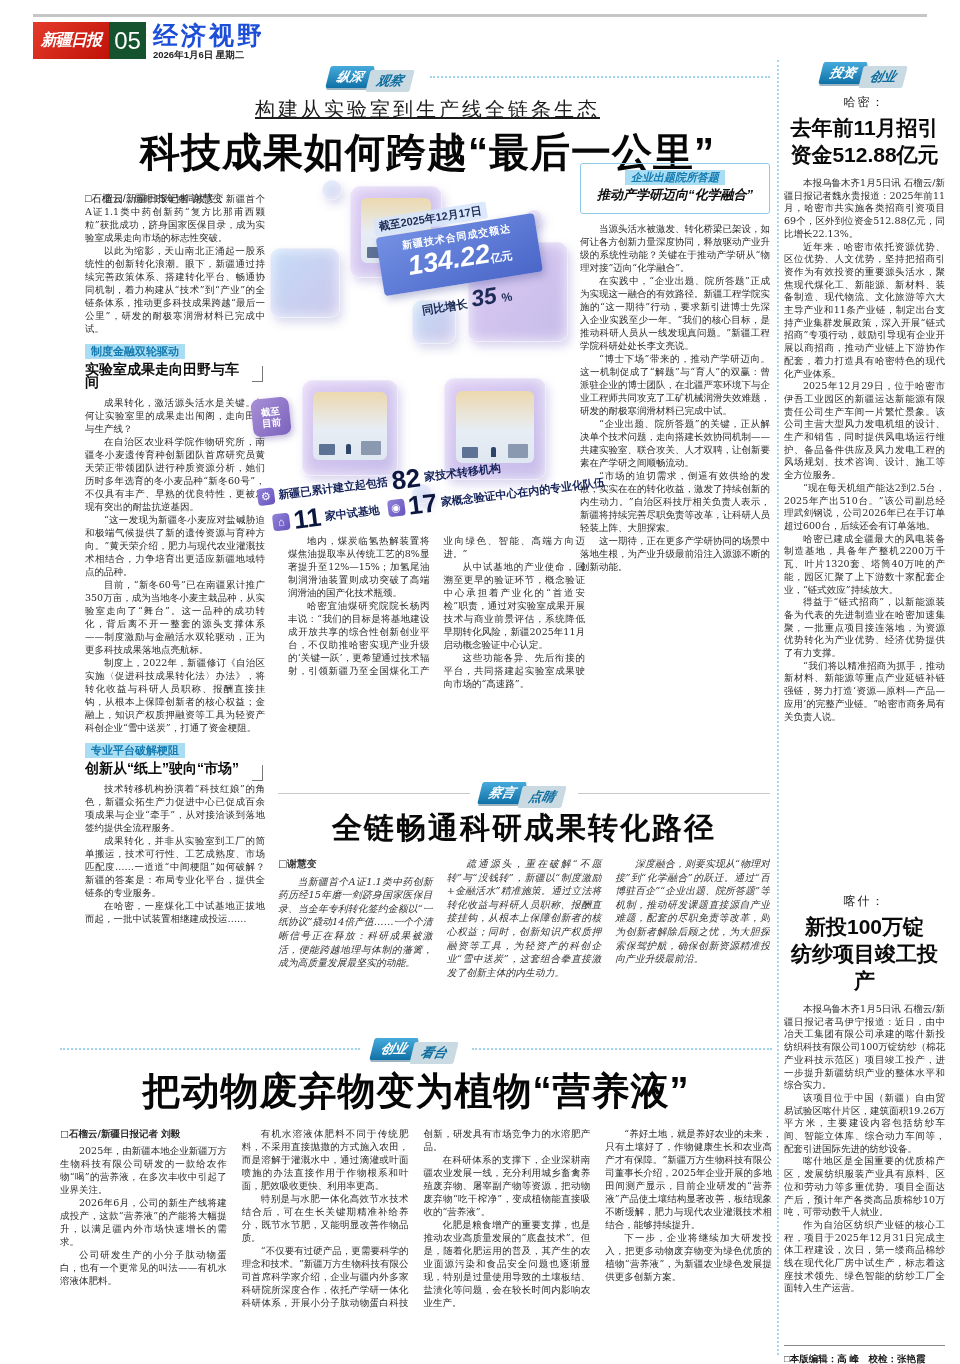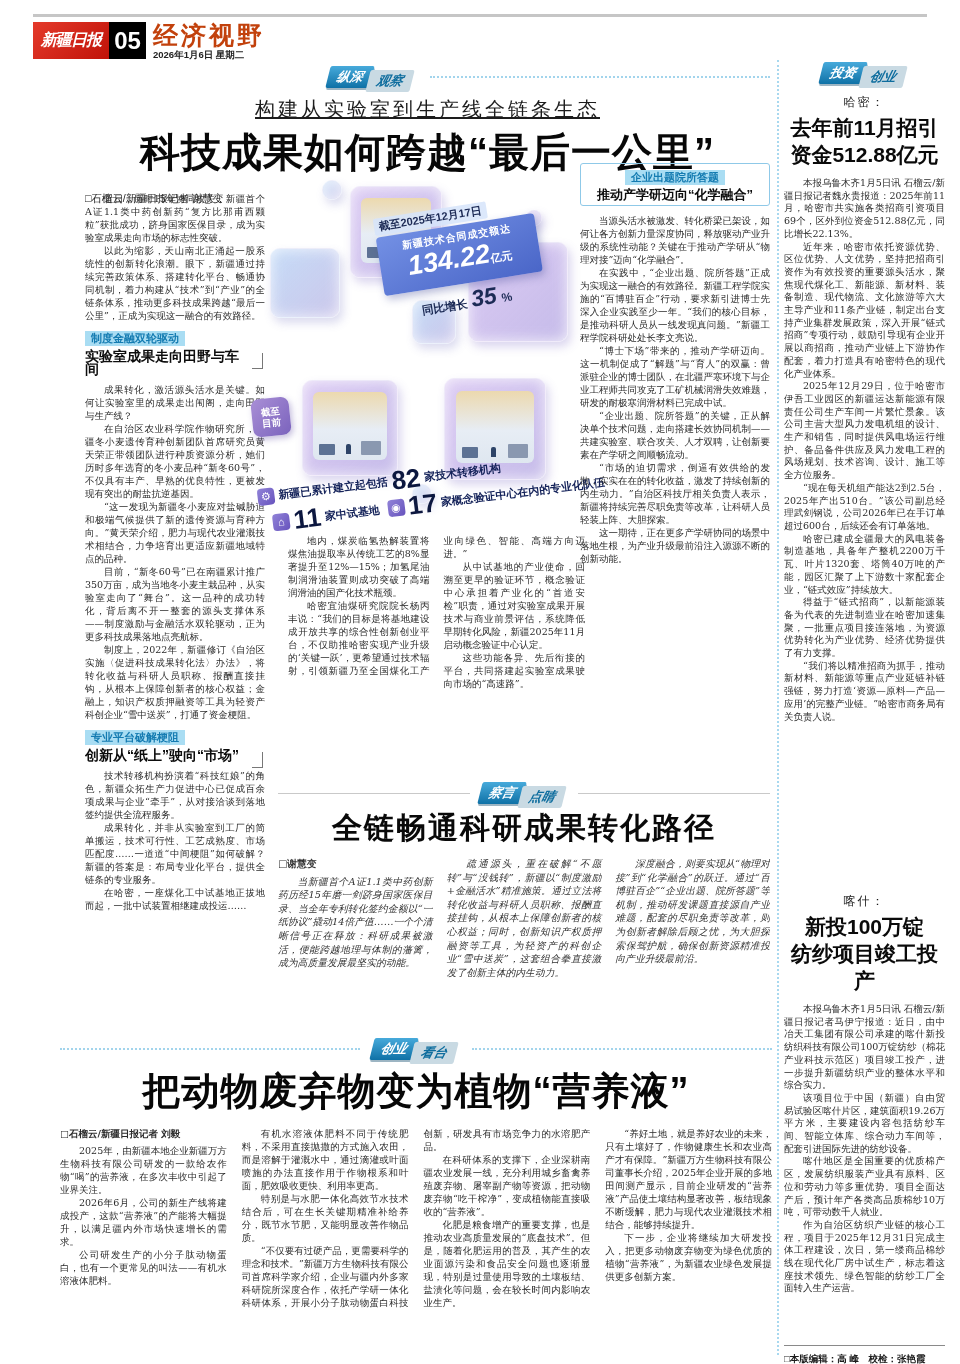--- a/index.html
+++ b/index.html
@@ -4,23 +4,23 @@
 <style>
   * { margin:0; padding:0; box-sizing:border-box; }
   html,body { background:#e9e9e9; }
   body { font-family:"Liberation Sans","DejaVu Sans",sans-serif; }
   .page { position:relative; width:960px; height:1364px; background:#fff; margin:0 auto; overflow:hidden; color:#222; }
 
   
   .top-rule { position:absolute; left:33px; top:14px; width:894px; height:3px; background:#c6c6c6; }
   .masthead { position:absolute; left:33px; top:22px; display:flex; align-items:flex-start; }
   .logo { width:76px; height:37px; background:linear-gradient(135deg,#e43a2b,#c01208); color:#fff; display:flex; align-items:center; justify-content:center; font-weight:bold; font-style:italic; font-size:16px; letter-spacing:-1px; font-family:"DejaVu Serif",serif; }
-  .pagenum { width:37px; height:37px; background:#000000; color:#fff; display:flex; align-items:center; justify-content:center; font-size:24px; font-weight:bold; }
+  .pagenum { width:37px; height:37px; background:#14532d; color:#fff; display:flex; align-items:center; justify-content:center; font-size:24px; font-weight:normal; }
   .mh-right { margin-left:7px; }
-  .mh-section { font-size:25px; font-weight:bold; color:#c2410c; letter-spacing:3px; line-height:26px; }
+  .mh-section { font-size:25px; font-weight:bold; color:#1d4ed8; letter-spacing:3px; line-height:26px; }
   .mh-date { font-size:9.5px; font-weight:bold; color:#222; margin-top:1px; }
 
   
   .badge { display:inline-flex; align-items:flex-start; font-weight:bold; font-style:italic; white-space:nowrap; }
   .badge .p1 { background:linear-gradient(180deg,#47aadb,#0f71a6); color:#fff; padding:2px 9px; transform:skewX(-14deg); border-radius:2px; font-size:13px; box-shadow:1px 2px 0 rgba(10,70,105,.4); }
   .badge .p2 { background:#c9dae3; color:#0e6d9e; padding:2px 9px; transform:skewX(-14deg) translate(-3px,4px); border-radius:2px; font-size:13px; }
 
   
   .main-header { position:absolute; left:85px; top:66px; width:685px; text-align:center; }
   .tag-row { display:flex; align-items:center; }
@@ -35,21 +35,21 @@
   p.para { text-indent:2em; text-align:justify; }
   .col1 { position:absolute; left:85px; top:192px; width:180px; height:848px; overflow:hidden; font-size:9.5px; line-height:13px; color:#2b2b2b; }
   .sec-head { margin:9px 0 7px; }
   .sec-eyebrow { display:inline-block; background:#a9ddf3; color:#147bb1; font-weight:bold; font-size:11px; padding:1px 6px; }
   .sec-title { position:relative; font-size:14px; font-weight:bold; color:#0d0d0d; margin-top:4px; padding-right:16px; font-family:"Liberation Sans",sans-serif; }
   .sec-title::after { content:""; position:absolute; right:2px; top:3px; width:10px; height:15px; border-right:1.5px solid #777; border-bottom:1.5px solid #777; }
 
   .mid-cols { position:absolute; left:288px; top:534px; width:297px; height:246px; overflow:hidden; column-count:2; column-gap:14px; font-size:9.5px; line-height:13px; color:#2b2b2b; }
 
   .col4 { position:absolute; left:580px; top:163px; width:190px; height:618px; overflow:hidden; font-size:9.5px; line-height:13px; color:#2b2b2b; }
-  .col4-box { border:1px solid #8fc9e8; border-radius:3px; padding:6px 4px 4px; text-align:center; margin-bottom:8px; }
+  .col4-box { border:1px solid #8fc9e8; border-radius:3px; padding:6px 4px 12px; text-align:center; margin-bottom:8px;font-style:italic; }
   .col4-box .sec-title { padding-right:0; font-size:13px; margin-top:3px; }
   .col4-box .sec-title::after { display:none; }
 
   
   .info { position:absolute; left:262px; top:180px; width:310px; height:350px; }
   .cube { position:absolute; border-radius:10px; border:1px solid rgba(255,255,255,.65); }
   .cube.blue   { background:linear-gradient(135deg,rgba(150,190,240,.55),rgba(125,115,205,.40)); box-shadow:inset 0 0 14px rgba(255,255,255,.8),3px 5px 10px rgba(90,90,180,.22); }
   .cube.purple { background:linear-gradient(135deg,rgba(196,168,235,.6),rgba(140,120,212,.5)); box-shadow:inset 0 0 14px rgba(255,255,255,.8),3px 5px 10px rgba(110,90,190,.25); }
   .scene { position:absolute; left:11%; right:11%; top:12%; bottom:16%; border-radius:6px; overflow:hidden; background:linear-gradient(180deg,#ecd9ae,#e7edf5 55%,#dfe7f0); }
   .scene .mach1 { position:absolute; bottom:5px; left:6px; width:16px; height:11px; background:#5d7294; border-radius:1px; }
@@ -131,21 +131,21 @@
       <span class="dots"></span>
     </div>
     <div class="kicker">构建从实验室到生产线全链条生态</div>
     <div class="headline">科技成果如何跨越“最后一公里”</div>
     <div class="byline">□石榴云/新疆日报记者 谢慧变</div>
   </div>
 
   <div class="col1 bodytext">
     <div>
         <p class="para">近日，历时15年协同攻关，新疆首个A证1.1类中药创新药“复方比那甫西颗粒”获批成功，跻身国家医保目录，成为实验室成果走向市场的标志性突破。</p>
-        <p class="para">以此为缩影，天山南北正涌起一股系统性的创新转化浪潮。眼下，新疆通过持续完善政策体系、搭建转化平台、畅通协同机制，着力构建从“技术”到“产业”的全链条体系，推动更多科技成果跨越“最后一公里”，正成为实现这一融合的有效路径。</p>
+        <p class="para">以此为缩影，天山南北正涌起一股系统性的创新转化浪潮。眼下，新疆通过持续完善政策体系、搭建转化平台、畅通协同机制，着力构建从“技术”到“产业”的全链条体系，推动更多科技成果跨越“最后一公里”，研发的耐极寒润滑材料已完成中试。</p>
       </div>
     <div class="sec-head">
       <span class="sec-eyebrow">制度金融双轮驱动</span>
       <div class="sec-title">实验室成果走向田野与车间</div>
     </div>
     <div>
         <p class="para">成果转化，激活源头活水是关键。如何让实验室里的成果走出闱阁，走向田野与生产线？</p>
         <p class="para">在自治区农业科学院作物研究所，南疆冬小麦遗传育种创新团队首席研究员黄天荣正带领团队进行种质资源分析，她们历时多年选育的冬小麦品种“新冬60号”，不仅具有丰产、早熟的优良特性，更被发现有突出的耐盐抗逆基因。</p>
         <p class="para">“这一发现为新疆冬小麦应对盐碱胁迫和极端气候提供了新的遗传资源与育种方向。”黄天荣介绍，肥力与现代农业灌溉技术相结合，力争培育出更适应新疆地域特点的品种。</p>
         <p class="para">目前，“新冬60号”已在南疆累计推广350万亩，成为当地冬小麦主栽品种，从实验室走向了“舞台”。这一品种的成功转化，背后离不开一整套的源头支撑体系——制度激励与金融活水双轮驱动，正为更多科技成果落地点亮航标。</p>
@@ -235,21 +235,21 @@
       <p class="para">这些功能各异、先后衔接的平台，共同搭建起实验室成果驶向市场的“高速路”。</p>
     </div>
 
   <div class="col4 bodytext">
     <div class="col4-box">
       <span class="sec-eyebrow">企业出题院所答题</span>
       <div class="sec-title">推动产学研迈向“化学融合”</div>
     </div>
     <div>
         <p class="para">当源头活水被激发、转化桥梁已架设，如何让各方创新力量深度协同，释放驱动产业升级的系统性动能？关键在于推动产学研从“物理对接”迈向“化学融合”。</p>
-        <p class="para">在实践中，“企业出题、院所答题”正成为实现这一融合的有效路径。新疆工程学院实施的“百博驻百企”行动，要求新引进博士先深入企业实践至少一年。“我们的核心目标，是推动科研人员从一线发现真问题。”新疆工程学院科研处处长李文亮说。</p>
+        <p class="para">在实践中，“企业出题、院所答题”正成为实现这一融合的有效路径。新疆工程学院实施的“这一期待”行动，要求新引进博士先深入企业实践至少一年。“我们的核心目标，是推动科研人员从一线发现真问题。”新疆工程学院科研处处长李文亮说。</p>
         <p class="para">“博士下场”带来的，推动产学研迈向。这一机制促成了“解题”与“育人”的双赢：曾派驻企业的博士团队，在北疆严寒环境下与企业工程师共同攻克了工矿机械润滑失效难题，研发的耐极寒润滑材料已完成中试。</p>
         <p class="para">“企业出题、院所答题”的关键，正从解决单个技术问题，走向搭建长效协同机制——共建实验室、联合攻关、人才双聘，让创新要素在产学研之间顺畅流动。</p>
         <p class="para">“市场的迫切需求，倒逼有效供给的发散；实实在在的转化收益，激发了持续创新的内生动力。”自治区科技厅相关负责人表示，新疆将持续完善尽职免责等改革，让科研人员轻装上阵、大胆探索。</p>
         <p class="para">这一期待，正在更多产学研协同的场景中落地生根，为产业升级最前沿注入源源不断的创新动能。</p>
       </div>
   </div>
 
   <div class="commentary">
     <div class="c-tagrow">
       <span class="rule"></span>

